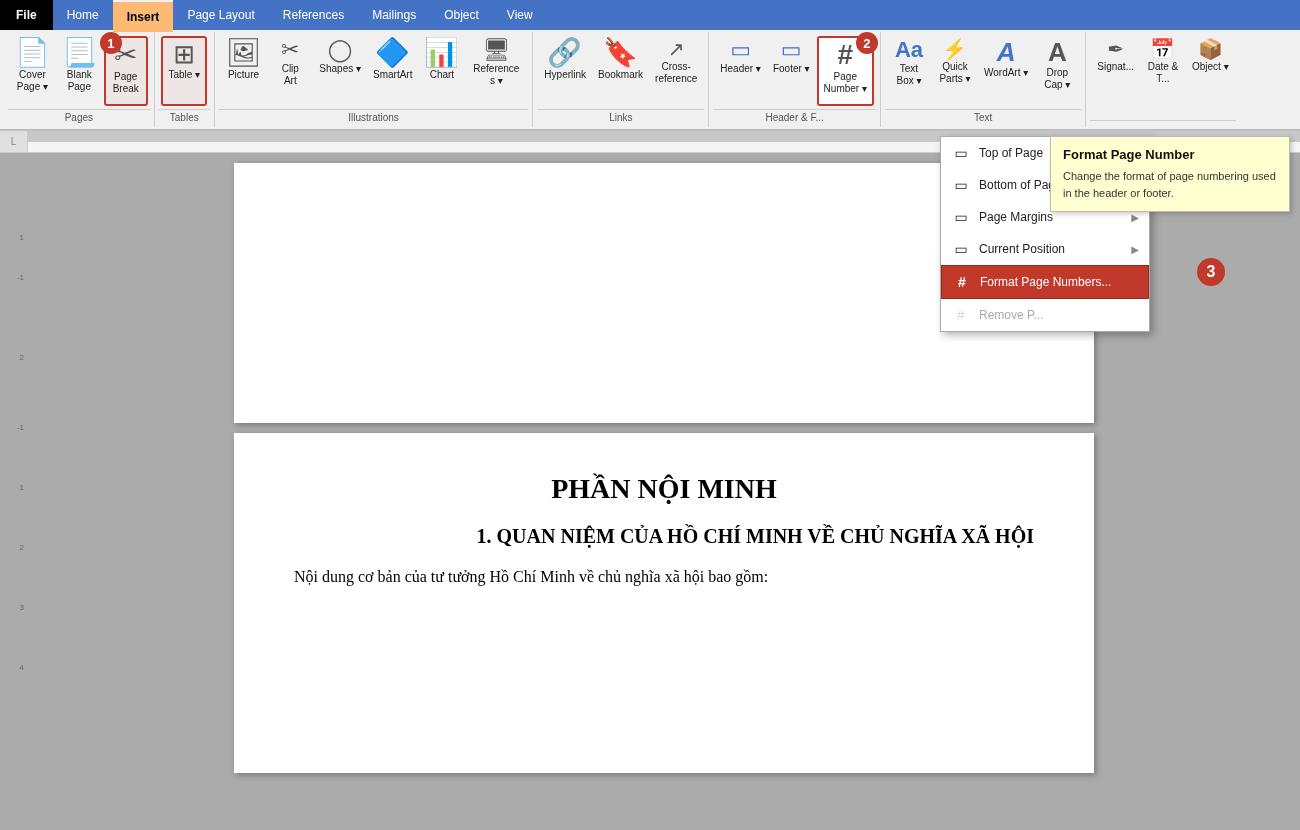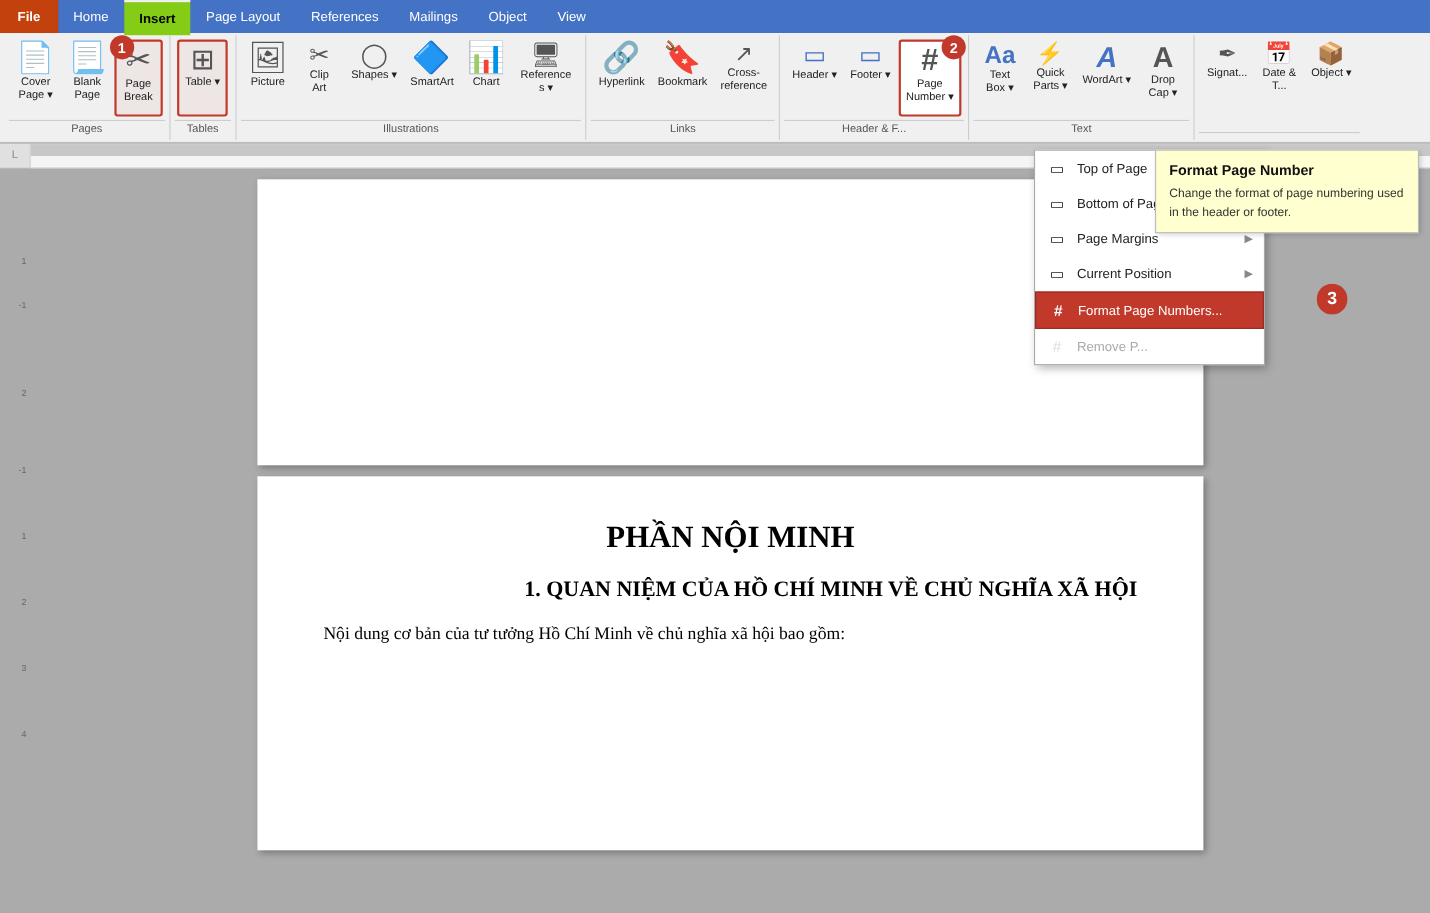--- a/index.html
+++ b/index.html
@@ -22,28 +22,28 @@
     .ribbon-tab {
       padding: 15px 14px;
       color: white;
       font-size: 12px;
       cursor: pointer;
       display: flex;
       align-items: center;
       user-select: none;
     }
     .ribbon-tab.active {
-      background: #84cc16;
+      background: #fdba74;
       color: #000;
       font-weight: bold;
       border-top: 2px solid #f0f0f0;
     }
 
     .ribbon-tab.file-tab {
-      background: #c2410c;
+      background: #000000;
       padding: 5px 16px;
       font-weight: bold;
     }
 
     
     .ribbon-content {
       display: flex;
       align-items: stretch;
       background: #f0f0f0;
       padding: 2px 4px;

